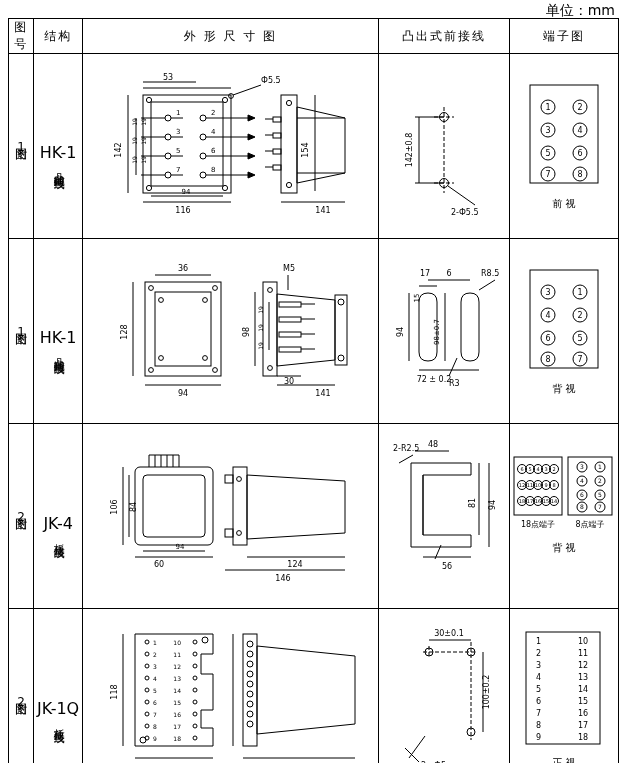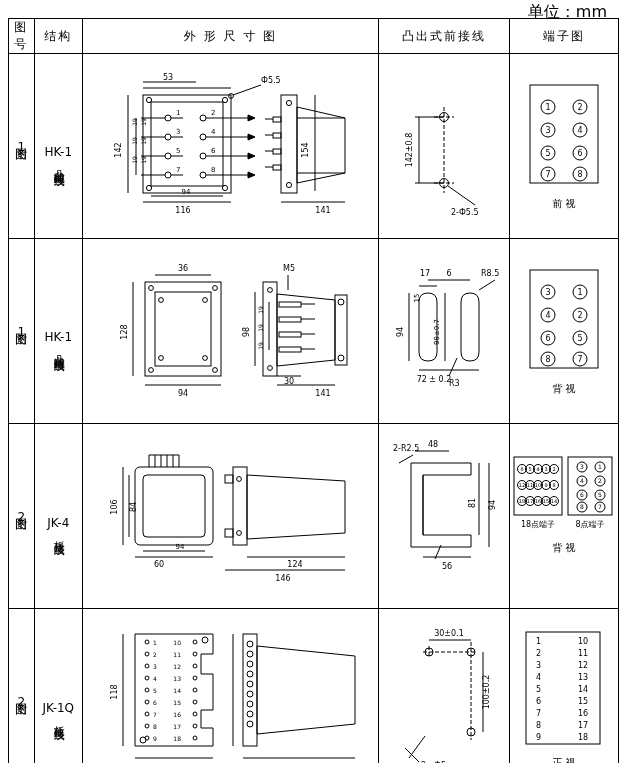--- a/index.html
+++ b/index.html
@@ -1,30 +1,30 @@
 <!DOCTYPE html>
 <html><head>
 <meta charset="utf-8">
 <style>
   html,body{margin:0;padding:0;background:#fff;}
   body{width:627px;height:763px;font-family:"DejaVu Sans","Liberation Sans",sans-serif;color:#000;}
   .page{position:relative;width:627px;height:763px;box-sizing:border-box;}
-  .unit{position:absolute;right:20px;top:2px;font-size:16px;}
+  .unit{position:absolute;right:12px;top:2px;font-size:14px;}
   table.main{position:absolute;left:8px;top:18px;border-collapse:collapse;width:611px;}
   table.main td,table.main th{border:1px solid #000;padding:0;font-weight:normal;}
   .hdr{height:22px;text-align:center;font-size:12px;letter-spacing:2px;}
   .col-a{width:26px;}
   .col-b{width:52px;}
   .col-c{width:295px;margin-left:40px;}
   .col-d{width:130px;}
   .col-e{width:108px;}
   .rowcell{vertical-align:middle;text-align:center;}
   .vert{writing-mode:vertical-rl;text-orientation:upright;margin:0 auto;font-size:12px;line-height:16px;letter-spacing:1px;}
   .vert.small{font-size:11px;line-height:14px;}
-  .modelname{font-size:12px;margin-bottom:2px;margin-top:20px;}
+  .modelname{font-size:16px;margin-bottom:2px;margin-top:20px;}
   .drawbox{position:relative;}
   svg{display:block;}
   text{font-family:"DejaVu Sans","Liberation Sans",sans-serif;}
 </style>
 </head>
 <body>
 
 <div class="page">
 
   <div class="unit">单位：mm</div>

